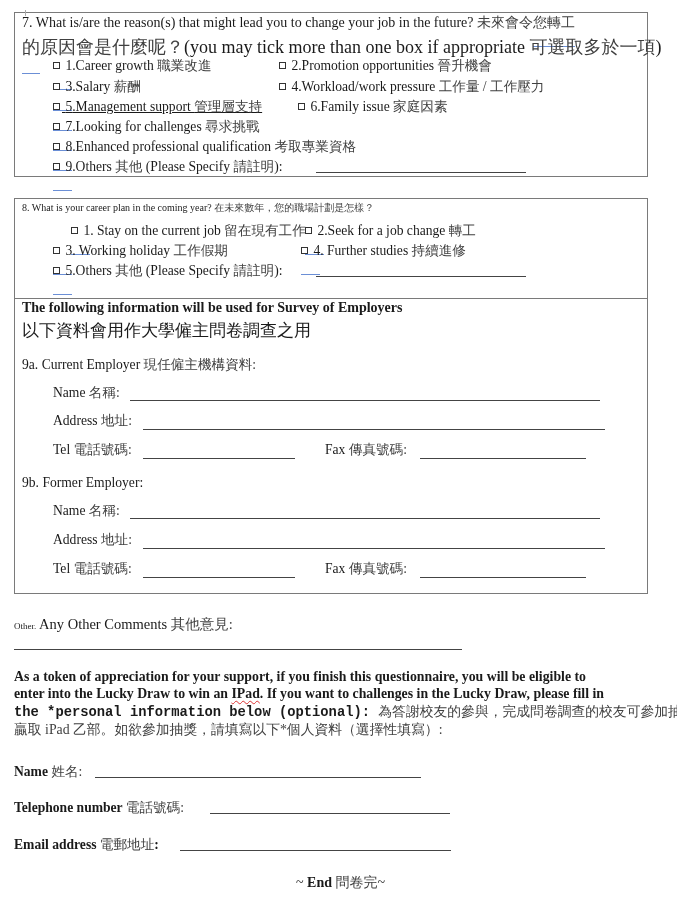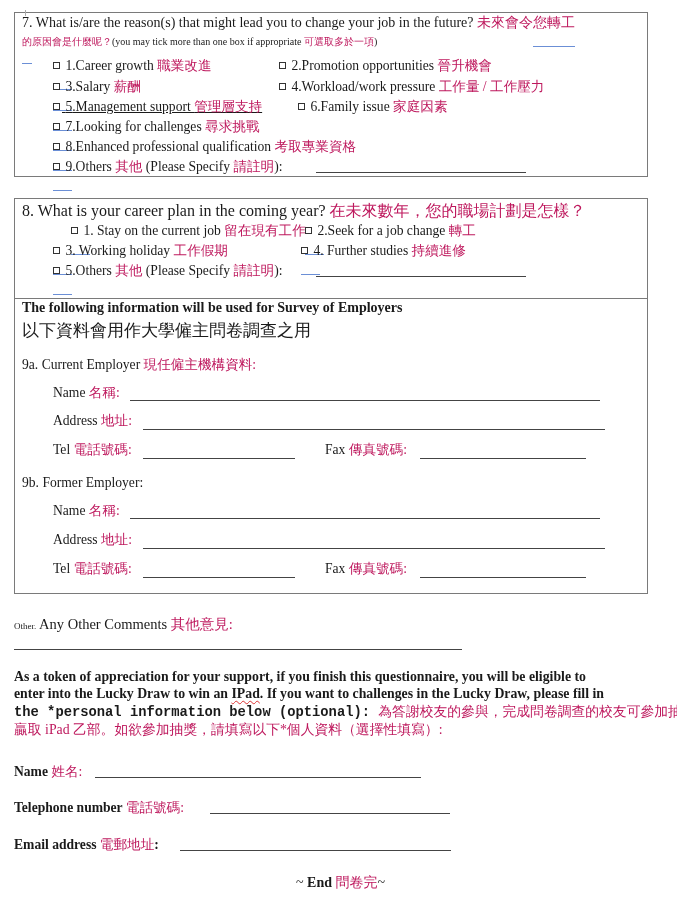--- a/index.html
+++ b/index.html
@@ -5,40 +5,40 @@
   html, body { margin:0; padding:0; background:#ffffff; }
   body {
     width:677px; height:901px; position:relative; overflow:hidden;
     font-family: "Liberation Serif", "DejaVu Serif", serif;
     color:#1a1a1a; font-size:13.6px;
   }
   .abs { position:absolute; white-space:nowrap; }
   .box { position:absolute; border:1px solid #7a7a7a; box-sizing:border-box; }
   .hline { position:absolute; height:1px; background:#7a7a7a; }
   .tick { position:absolute; left:10px; top:-3px; width:1px; height:6px; background:#aaa; }
-  .cjk { color:#be185d; }
+  .cjk { color:#404040; }
   .cb {
     display:inline-block; width:7px; height:7px; border:1px solid #333;
     vertical-align:1px; margin-right:2px; box-sizing:border-box;
   }
   .ul-blue { border-bottom:1.5px solid #6b8fd6; padding-bottom:16px; }
   .wavy { text-decoration: underline wavy #d33; text-decoration-thickness:1px; text-underline-offset:2px; }
   .bold { font-weight:bold; }
   .small { font-size:9px; }
 </style>
 </head>
 <body>
 
 <div class="box" style="left:14px; top:12px; width:634px; height:165px;">
   <span class="tick"></span>
 </div>
 <div class="abs" style="left:22px; top:14px; font-size:14px;">
   <span>7. What is/are the reason(s) that might lead you to change your job in the future? </span><span class="cjk">未來會令</span><span class="cjk ul-blue">您轉工</span>
 </div>
-<div class="abs" style="left:22px; top:35px; font-size:10px;">
+<div class="abs" style="left:22px; top:35px; font-size:18px;">
   <span class="cjk ul-blue">的</span><span class="cjk">原因會是什麼呢？</span><span>(you may tick more than one box if appropriate </span><span class="cjk">可選取多於一項</span><span>)</span>
 </div>
 
 <div class="abs" style="left:53px; top:57px;">
   <span class="ul-blue"><span class="cb"></span> <span>1</span></span><span>.Career growth </span><span class="cjk">職業改進</span>
 </div>
 <div class="abs" style="left:279px; top:57px;">
   <span class="cb"></span> <span>2</span><span>.Promotion opportunities </span><span class="cjk">晉升機會</span>
 </div>
 <div class="abs" style="left:53px; top:78px;">
@@ -60,21 +60,21 @@
   <span class="ul-blue"><span class="cb"></span> <span>8</span></span><span>.Enhanced professional qualification </span><span class="cjk">考取專業資格</span>
 </div>
 <div class="abs" style="left:53px; top:158px;">
   <span class="ul-blue"><span class="cb"></span> <span>9</span></span><span>.Others </span><span class="cjk">其他</span><span> (Please Specify </span><span class="cjk">請註明</span><span>):</span>
 </div>
 <div class="hline" style="left:316px; top:172px; width:210px; background:#444;"></div>
 
 <div class="box" style="left:14px; top:198px; width:634px; height:396px;"></div>
 <div class="hline" style="left:14px; top:298px; width:634px;"></div>
 
-<div class="abs" style="left:22px; top:201px; font-size:16px;">
+<div class="abs" style="left:22px; top:201px; font-size:10px;">
   <span>8. What is your career plan in the coming year? </span><span class="cjk">在未來數年，您的職場計劃是怎樣？</span>
 </div>
 <div class="abs" style="left:71px; top:222px;">
   <span class="ul-blue"><span class="cb"></span> <span>1</span></span><span>. Stay on the current job </span><span class="cjk">留在現有工作</span>
 </div>
 <div class="abs" style="left:305px; top:222px;">
   <span class="ul-blue"><span class="cb"></span> <span>2</span></span><span>.Seek for a job change </span><span class="cjk">轉工</span>
 </div>
 <div class="abs" style="left:53px; top:242px;">
   <span class="ul-blue"><span class="cb"></span> <span>3</span></span><span>. Working holiday </span><span class="cjk">工作假期</span>

